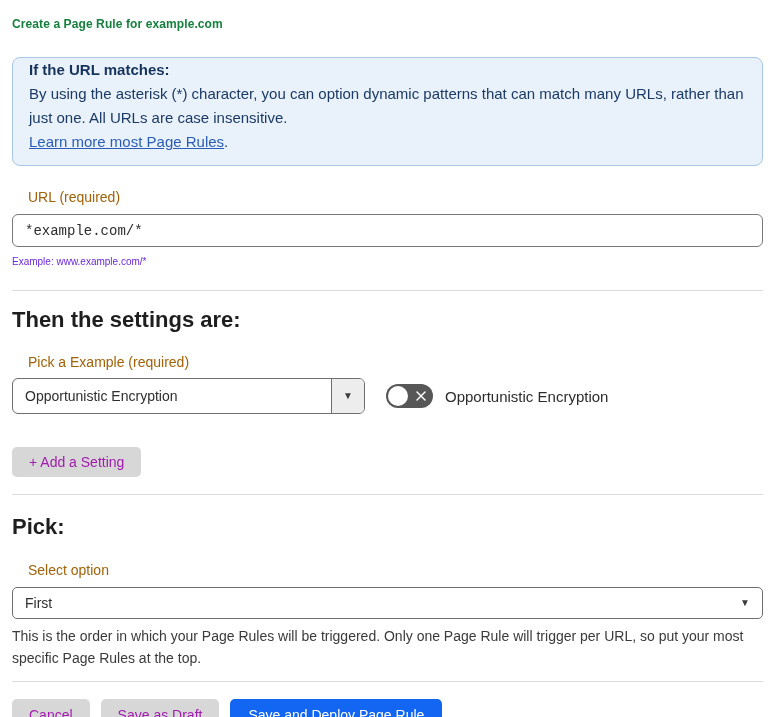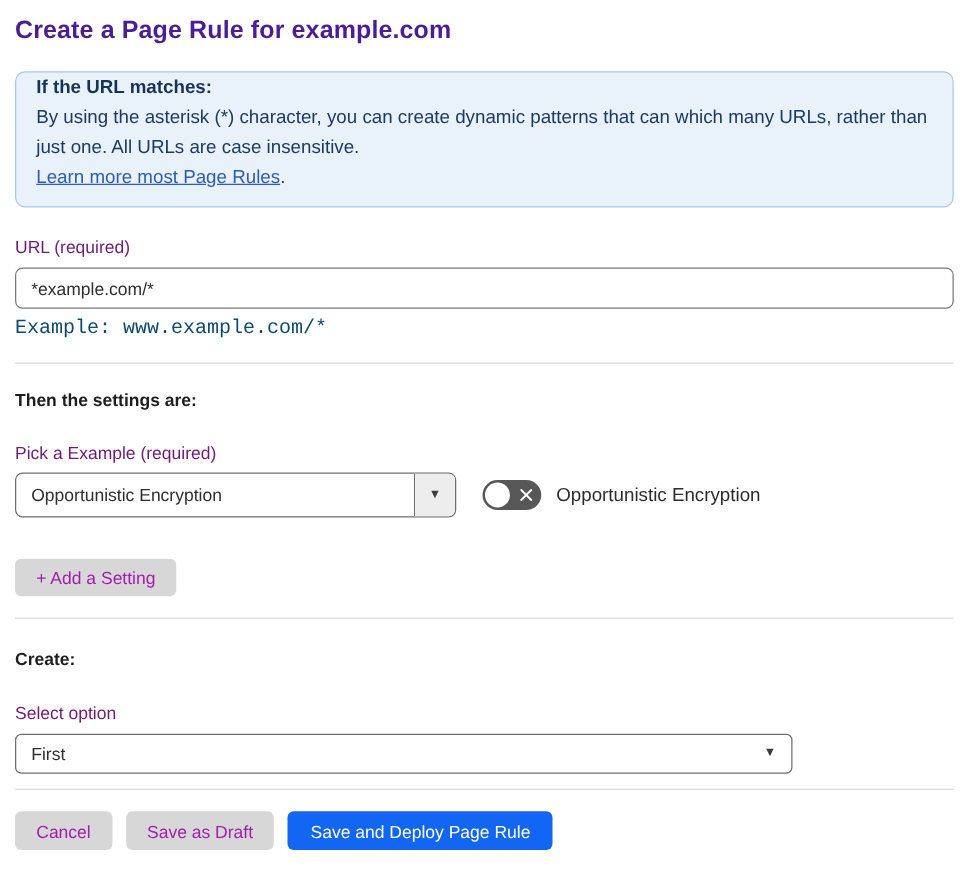--- a/index.html
+++ b/index.html
@@ -8,24 +8,24 @@
     width: 775px;
     height: 717px;
     font-family: "Liberation Sans", "DejaVu Sans", sans-serif;
     color: #2e2e2e;
     overflow: hidden;
   }
   .page { padding: 0 12px; }
 
   .page-title {
     margin-top: 12px;
-    font-size: 20px;
+    font-size: 12px;
     line-height: 24px;
     font-weight: 700;
-    color: #4c1d95;
+    color: #15803d;
     letter-spacing: 0.1px;
   }
 
   .info-box {
     margin-top: 21px;
     background: #e9f1fb;
     border: 1px solid #a9c7ec;
     border-radius: 8px;
     padding: 0 16px 11px 16px;
     font-size: 15px;
@@ -33,55 +33,55 @@
     color: #1b3a66;
   }
   .info-heading { font-weight: 700; color: #16335c; }
   .info-link { color: #2b5db8; text-decoration: underline; cursor: pointer; }
   .info-link-suffix { color: #1b3a66; }
 
   .field-label {
     margin-top: 21px;
     font-size: 14px;
     line-height: 20px;
-    color: #701a75;
+    color: #a16207;
+    margin-left: 16px;
   }
 
   .text-input {
     display: block;
     margin-top: 7px;
     width: 751px;
     height: 33px;
     border: 1px solid #797979;
     border-radius: 6px;
     padding: 0 12px;
-    font-family: Liberation Sans, sans-serif;
+    font-family: Liberation Mono, monospace;
     font-size: 14px;
     color: #2e2e2e;
     background: #fff;
     outline: none;
   }
 
   .hint-text {
     margin-top: 7px;
-    font-size: 16px;
+    font-size: 10px;
     line-height: 16px;
-    color: #0c4a6e;
-    font-family: Liberation Mono, monospace;
+    color: #6d28d9;
   }
 
   .divider {
     border: none;
     border-top: 1px solid #dcdcdc;
     margin-top: 20px;
   }
 
   .section-heading {
     margin-top: 18px;
-    font-size: 14px;
+    font-size: 22px;
     line-height: 22px;
     font-weight: 700;
     color: #1e1e1e;
   }
 
   .setting-row {
     margin-top: 6px;
     display: flex;
     align-items: center;
   }
@@ -170,21 +170,21 @@
     font-family: "Liberation Sans", "DejaVu Sans", sans-serif;
     font-size: 14px;
     color: #a21caf;
     cursor: pointer;
     white-space: nowrap;
   }
   .add-setting-button { margin-top: 33px; height: 30px; }
 
   .select-box {
     margin-top: 7px;
-    width: 622px;
+    width: 751px;
     height: 31px;
     border: 1px solid #6f6f6f;
     border-radius: 5px;
     background: #fff;
     display: flex;
     align-items: center;
     padding: 15px 12px;
     font-size: 14px;
     color: #2e2e2e;
     cursor: pointer;
@@ -223,21 +223,21 @@
 </style>
 </head>
 <body>
 
 <div class="page">
 
   <h1 class="page-title">Create a Page Rule for example.com</h1>
 
   <div class="info-box">
     <div class="info-heading">If the URL matches:</div>
-    <div class="info-body">By using the asterisk (*) character, you can create dynamic patterns that can which many URLs, rather than just one. All URLs are case insensitive.</div>
+    <div class="info-body">By using the asterisk (*) character, you can option dynamic patterns that can match many URLs, rather than just one. All URLs are case insensitive.</div>
     <div><a class="info-link">Learn more most Page Rules</a><span class="info-link-suffix">.</span></div>
   </div>
 
   <div class="field-label">URL (required)</div>
   <input class="text-input" type="text" value="*example.com/*" style="">
   <div class="hint-text">Example: www.example.com/*</div>
 
   <hr class="divider">
 
   <div class="section-heading">Then the settings are:</div>
@@ -259,29 +259,30 @@
         <line x1="10" y1="2" x2="2" y2="10" stroke="#ffffff" stroke-width="1.5" stroke-linecap="round"></line>
       </svg>
     </div>
     <div class="toggle-label">Opportunistic Encryption</div>
   </div>
 
   <button class="gray-button add-setting-button">+ Add a Setting</button>
 
   <hr class="divider" style="margin-top:17px;">
 
-  <div class="section-heading" style="margin-top:21px;">Create:</div>
+  <div class="section-heading" style="margin-top:21px;">Pick:</div>
 
   <div class="field-label" style="margin-top:22px;">Select option</div>
 
   <div class="select-box">
     <span class="select-value">First</span>
     <span class="arrow-glyph">▼</span>
   </div>
 
+  <div class="help-text">This is the order in which your Page Rules will be triggered. Only one Page Rule will trigger per URL, so put your most specific Page Rules at the top.</div>
 
   <hr class="divider" style="margin-top:12px;">
 
   <div class="footer">
     <button class="gray-button">Cancel</button>
     <button class="gray-button">Save as Draft</button>
     <button class="primary-button">Save and Deploy Page Rule</button>
   </div>
 
 </div>

